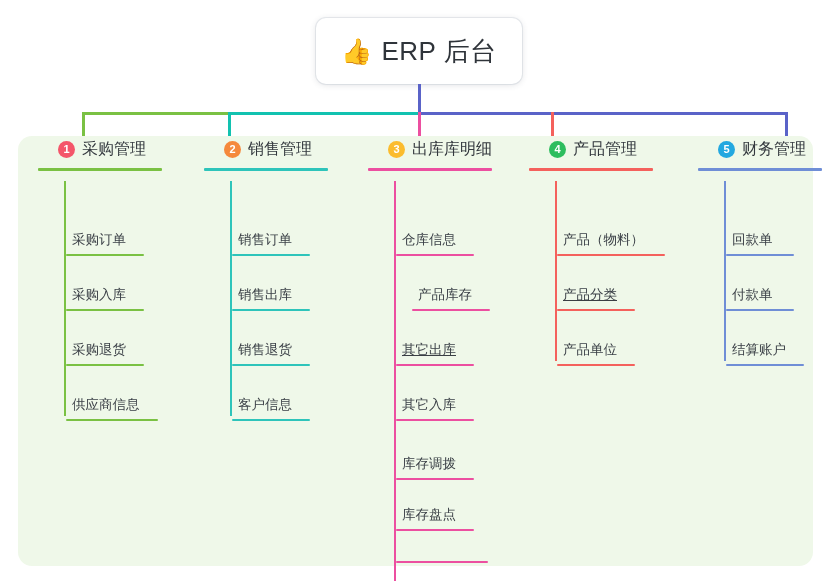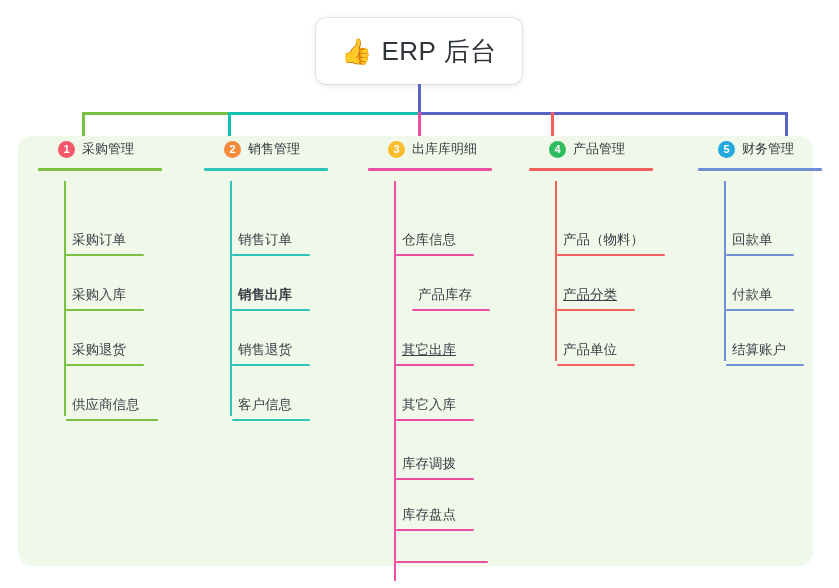--- a/index.html
+++ b/index.html
@@ -97,21 +97,21 @@
     height: 17px;
     border-radius: 50%;
     color: #ffffff;
     font-size: 11px;
     line-height: 17px;
     text-align: center;
     font-weight: bold;
     flex: none;
   }
   .col-title {
-    font-size: 13px;
+    font-size: 16px;
     color: #33383e;
     white-space: nowrap;
   }
   .head-rule {
     height: 3px;
     margin-top: 6px;
     border-radius: 1px;
   }
 
   
@@ -200,21 +200,21 @@
         <span class="badge" style="background: rgb(245, 137, 60);">2</span>
         <span class="col-title">销售管理</span>
       </div>
       <div class="head-rule" style="background: rgb(46, 196, 186); width: 124px;"></div>
       <div class="spine" style="background: rgb(46, 196, 186); left: 26px; height: 235px;"></div>
       <div class="items">
         <div class="item" style="top: 60px;">
           <span class="item-label">销售订单</span>
           <div class="item-rule" style="background: rgb(46, 196, 186); width: 78px;"></div>
         </div>
-        <div class="item" style="top: 115px; font-weight: bold;">
+        <div class="item" style="top: 115px;">
           <span class="item-label">销售出库</span>
           <div class="item-rule" style="background: rgb(46, 196, 186); width: 78px;"></div>
         </div>
         <div class="item" style="top: 170px; font-family: Liberation Mono, monospace;">
           <span class="item-label">销售退货</span>
           <div class="item-rule" style="background: rgb(46, 196, 186); width: 78px;"></div>
         </div>
         <div class="item" style="top: 225px;">
           <span class="item-label">客户信息</span>
           <div class="item-rule" style="background: rgb(46, 196, 186); width: 78px;"></div>

